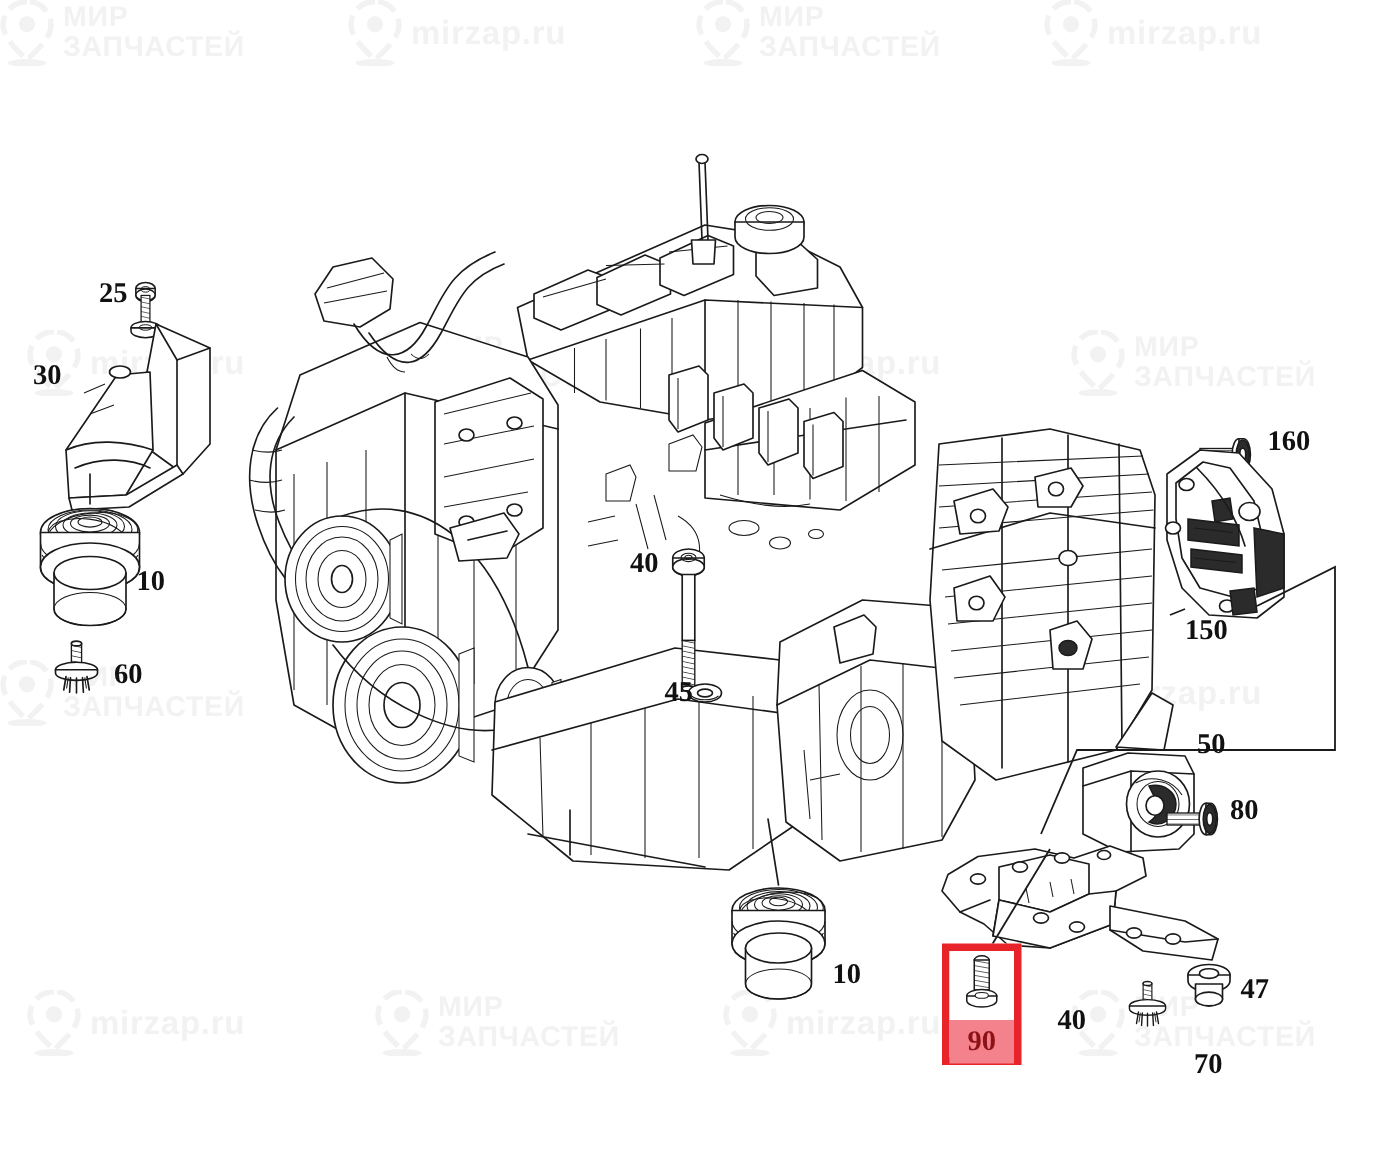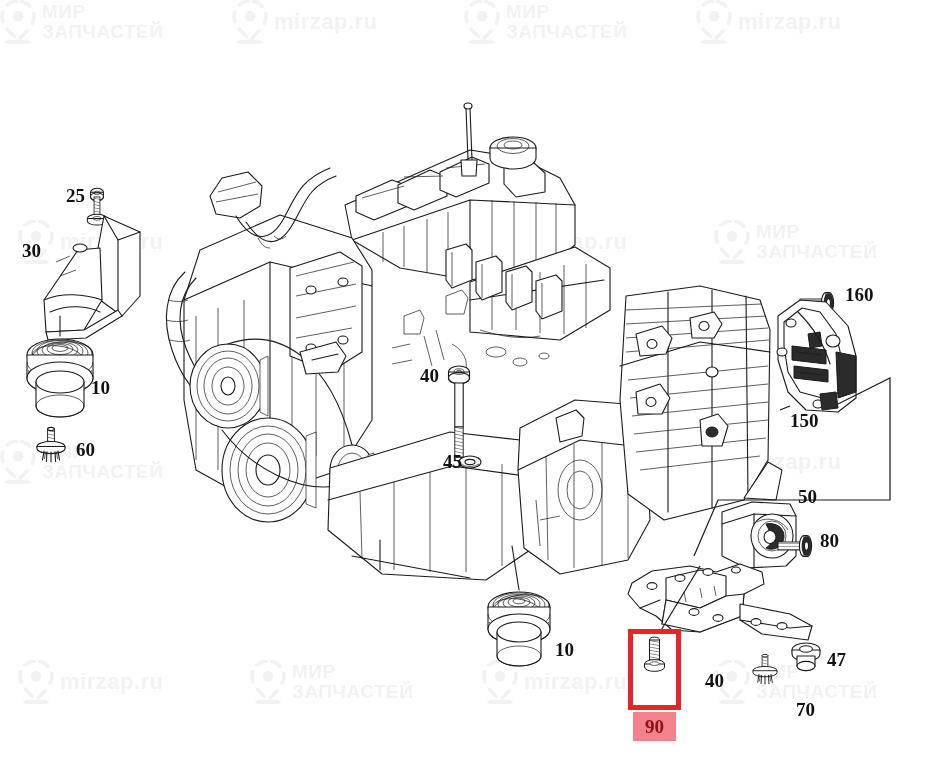--- a/index.html
+++ b/index.html
@@ -86,21 +86,20 @@
     height: 29px;
     background: #f4828c;
     color: #8d1216;
     font-family: "Liberation Serif", "DejaVu Serif", serif;
     font-weight: 700;
     font-size: 19px;
     display: flex;
     align-items: center;
     justify-content: center;
     line-height: 1;
-    margin-top: 32px;
   }
 </style>
 </head>
 <body>
 
 <div id="page">
 
   <div id="watermark-layer">
       <div class="wm-tile" style="left: 0px; top: 0px;">
         <svg class="wm-logo" width="36" height="44" viewBox="0 0 36 44">

